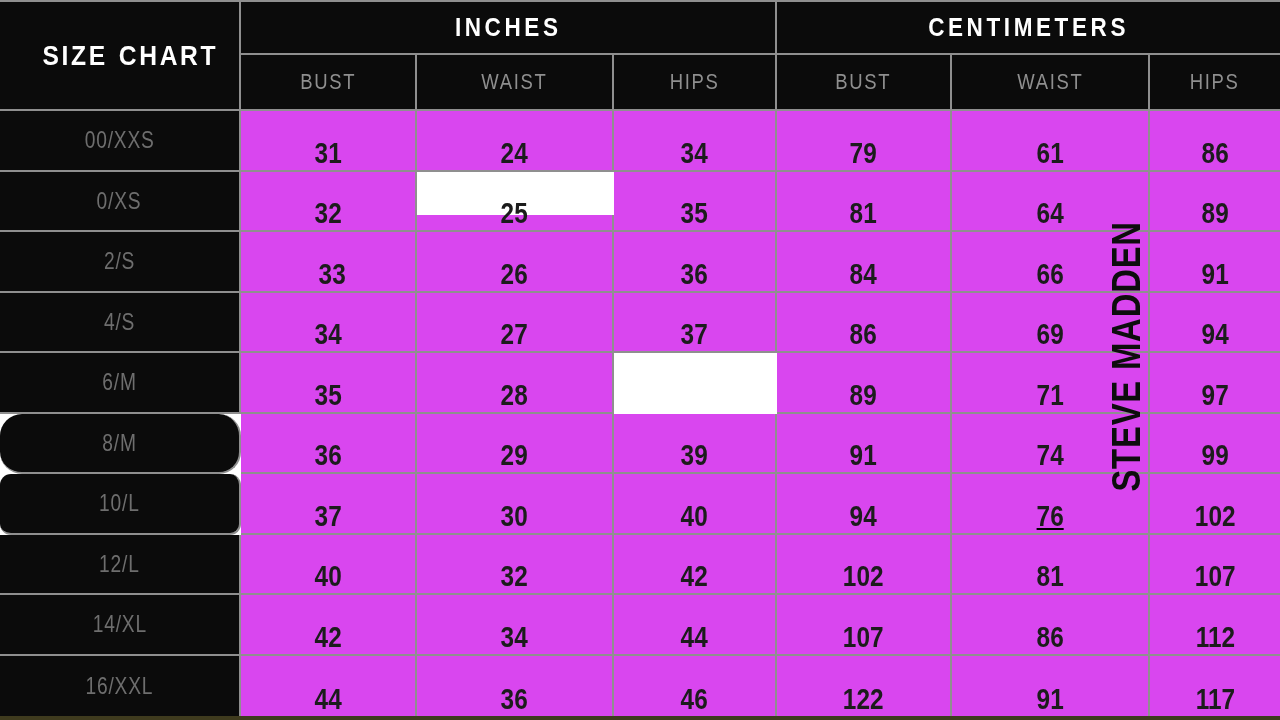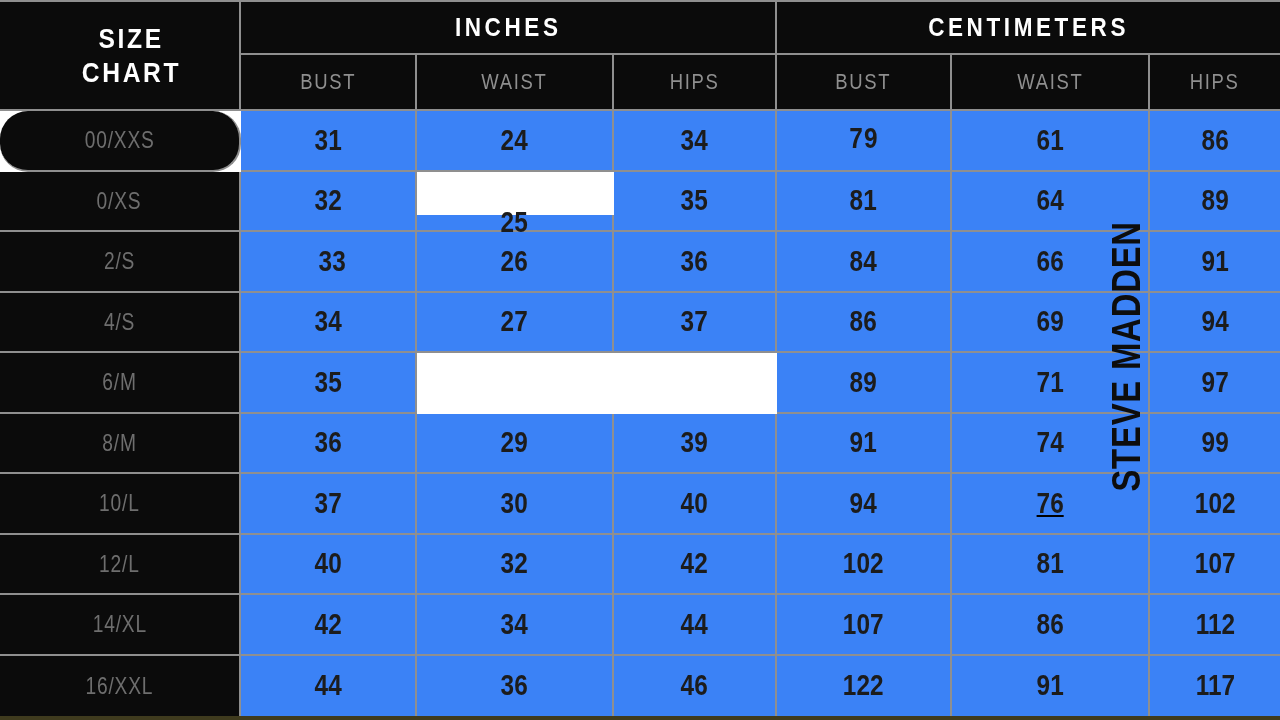--- a/index.html
+++ b/index.html
@@ -24,21 +24,21 @@
   .cell{
     box-sizing:border-box;
     display:flex;align-items:center;justify-content:center;
     overflow:visible;
     border-right:2px solid #8f8f8f;
     border-bottom:2px solid #8f8f8f;
   }
   .black{background:#0b0b0b;}
   .no-r{border-right:none;}
   .no-b{border-bottom:none;}
-  .title{grid-column:1;grid-row:1 / 3;flex-direction:column;border-bottom:2px solid #8f8f8f;padding-left:24px;}
+  .title{grid-column:1;grid-row:1 / 3;flex-direction:row;border-bottom:2px solid #8f8f8f;padding-left:24px;}
   .g-in{grid-column:2 / 5;grid-row:1;}
   .g-cm{grid-column:5 / 8;grid-row:1;border-right:none;}
   .sub{grid-row:2;}
   .cond{display:inline-block;transform:scaleX(0.84);white-space:nowrap;}
   .title-line{
     color:#ffffff;font-weight:bold;font-size:28px;line-height:34px;
     letter-spacing:3px;transform:scaleX(0.88);display:inline-block;
   }
   .group-label{
     color:#ffffff;font-weight:bold;font-size:25px;letter-spacing:4px;
@@ -47,21 +47,21 @@
   .sub-label{
     color:#8f8f8f;font-weight:normal;font-size:22px;letter-spacing:2px;
   }
   .lbl{
     color:#6e6e6e;font-weight:normal;font-size:24px;letter-spacing:1px;
     transform:scaleX(0.8);
   }
   .num{
     color:#1c1c1c;font-weight:bold;font-size:29px;
   }
-  .val{background:#3b82f6;}
+  .val{background:#d946ef;align-items:flex-end;}
   .watermark{
     position:absolute;
     left:996px;top:363px;width:260px;height:44px;
     line-height:44px;text-align:center;
     transform:rotate(-90deg) scaleX(0.82);
     font-weight:bold;font-size:40px;letter-spacing:1px;
     color:#0d0d0d;z-index:5;white-space:nowrap;
     pointer-events:none;
   }
 </style>
@@ -95,33 +95,33 @@
     <div class="cell black sub" style="grid-column:5">
       <span class="cond sub-label">BUST</span>
     </div>
     <div class="cell black sub" style="grid-column:6">
       <span class="cond sub-label">WAIST</span>
     </div>
     <div class="cell black sub no-r" style="grid-column:7">
       <span class="cond sub-label">HIPS</span>
     </div>
 
-  <div class="cell black" style="grid-area: 3 / 1; border-radius: 28px;">
+  <div class="cell black" style="grid-area: 3 / 1;">
         <span class="cond lbl">00/XXS</span>
       </div>
       <div class="cell val" style="grid-area: 3 / 2;">
         <span class="cond num">31</span>
       </div>
       <div class="cell val" style="grid-area: 3 / 3;">
         <span class="cond num">24</span>
       </div>
       <div class="cell val" style="grid-area: 3 / 4;">
         <span class="cond num">34</span>
       </div>
-      <div class="cell val" style="grid-area: 3 / 5; font-family: Liberation Mono, monospace;">
+      <div class="cell val" style="grid-area: 3 / 5;">
         <span class="cond num">79</span>
       </div>
       <div class="cell val" style="grid-area: 3 / 6;">
         <span class="cond num">61</span>
       </div>
       <div class="cell val no-r" style="grid-area: 3 / 7;">
         <span class="cond num">86</span>
       </div>
       <div class="cell black" style="grid-area: 4 / 1;">
         <span class="cond lbl">0/XS</span>
@@ -185,51 +185,54 @@
       </div>
       <div class="cell val no-r" style="grid-area: 6 / 7;">
         <span class="cond num">94</span>
       </div>
       <div class="cell black" style="grid-area: 7 / 1;">
         <span class="cond lbl">6/M</span>
       </div>
       <div class="cell val" style="grid-area: 7 / 2;">
         <span class="cond num">35</span>
       </div>
+      <div class="cell val" style="grid-area: 7 / 3;">
+        <span class="cond num">28</span>
+      </div>
       <div class="cell val" style="grid-area: 7 / 5;">
         <span class="cond num">89</span>
       </div>
       <div class="cell val" style="grid-area: 7 / 6;">
         <span class="cond num">71</span>
       </div>
       <div class="cell val no-r" style="grid-area: 7 / 7;">
         <span class="cond num">97</span>
       </div>
-      <div class="cell black" style="grid-area: 8 / 1;">
+      <div class="cell black" style="grid-area: 8 / 1; border-radius: 22px;">
         <span class="cond lbl">8/M</span>
       </div>
       <div class="cell val" style="grid-area: 8 / 2;">
         <span class="cond num">36</span>
       </div>
       <div class="cell val" style="grid-area: 8 / 3;">
         <span class="cond num">29</span>
       </div>
       <div class="cell val" style="grid-area: 8 / 4;">
         <span class="cond num">39</span>
       </div>
       <div class="cell val" style="grid-area: 8 / 5;">
         <span class="cond num">91</span>
       </div>
       <div class="cell val" style="grid-area: 8 / 6;">
         <span class="cond num">74</span>
       </div>
       <div class="cell val no-r" style="grid-area: 8 / 7;">
         <span class="cond num">99</span>
       </div>
-      <div class="cell black" style="grid-area: 9 / 1;">
+      <div class="cell black" style="grid-area: 9 / 1; border-radius: 11px;">
         <span class="cond lbl">10/L</span>
       </div>
       <div class="cell val" style="grid-area: 9 / 2;">
         <span class="cond num">37</span>
       </div>
       <div class="cell val" style="grid-area: 9 / 3;">
         <span class="cond num">30</span>
       </div>
       <div class="cell val" style="grid-area: 9 / 4;">
         <span class="cond num">40</span>

